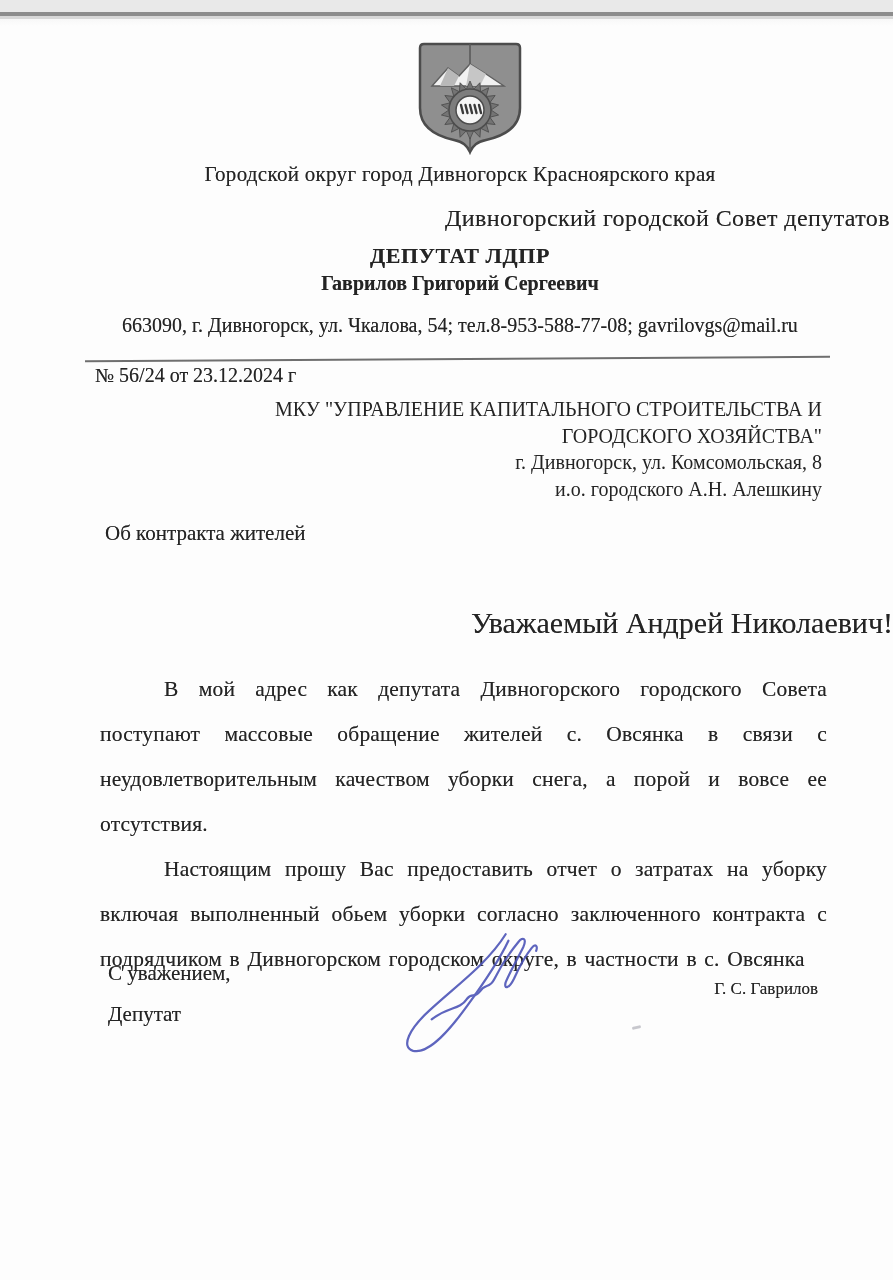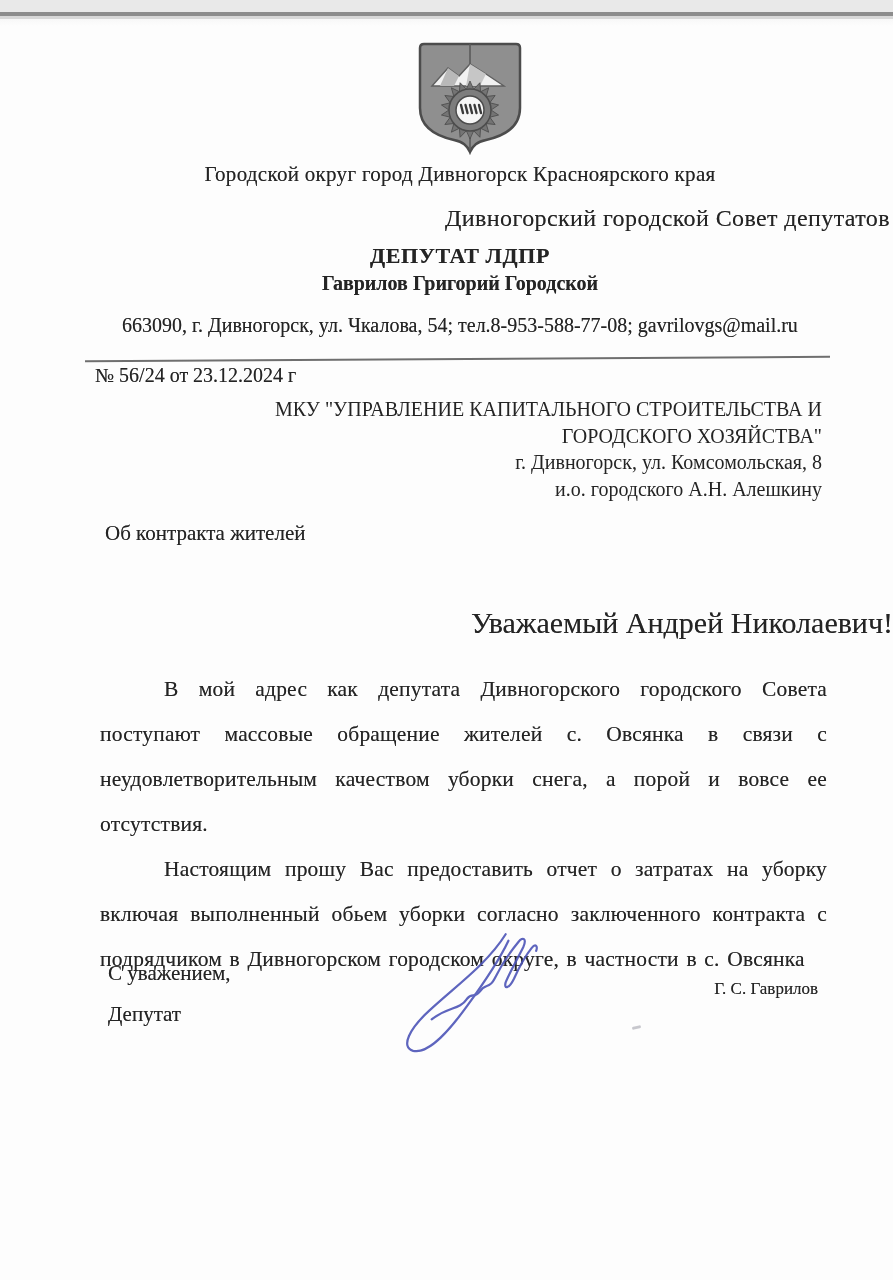--- a/index.html
+++ b/index.html
@@ -87,21 +87,21 @@
         <line x1="0" y1="-5" x2="2" y2="3"></line>
         <line x1="4.5" y1="-5" x2="6.5" y2="3"></line>
         <line x1="9" y1="-5" x2="11" y2="3"></line>
       </g>
     </g>
   </svg>
 
   <div class="center-text lh-municipality soft">Городской округ город Дивногорск Красноярского края</div>
   <div class="center-text lh-council soft">Дивногорский городской Совет депутатов</div>
   <div class="center-text lh-deputy-title soft">ДЕПУТАТ ЛДПР</div>
-  <div class="center-text lh-deputy-name soft">Гаврилов Григорий Городской</div>
+  <div class="center-text lh-deputy-name soft">Гаврилов Григорий Сергеевич</div>
   <div class="center-text lh-contacts soft">663090, г. Дивногорск, ул. Чкалова, 54; тел.8-953-588-77-08; gavrilovgs@mail.ru</div>
 
   <div class="rule"></div>
   <div class="ref-line soft">№ 56/24 от 23.12.2024 г</div>
 
   <div class="recipient">
     <div>МКУ "УПРАВЛЕНИЕ КАПИТАЛЬНОГО СТРОИТЕЛЬСТВА И</div>
     <div>ГОРОДСКОГО ХОЗЯЙСТВА"</div>
     <div>г. Дивногорск, ул. Комсомольская, 8</div>
     <div>и.о. городского А.Н. Алешкину</div>

